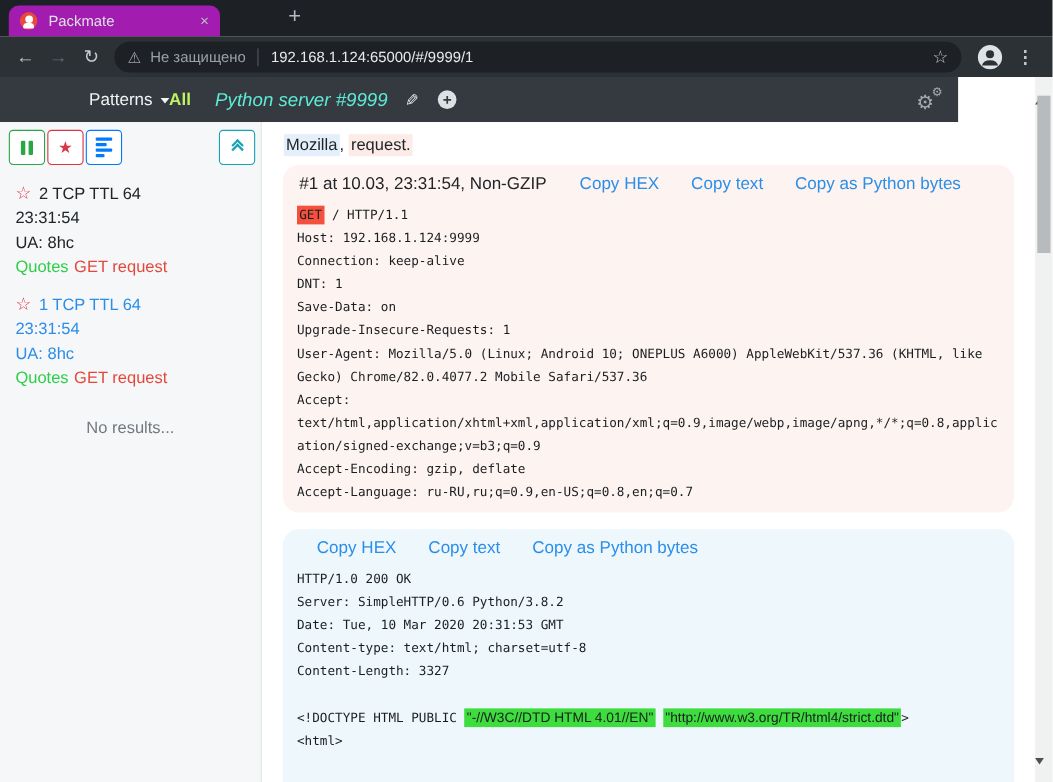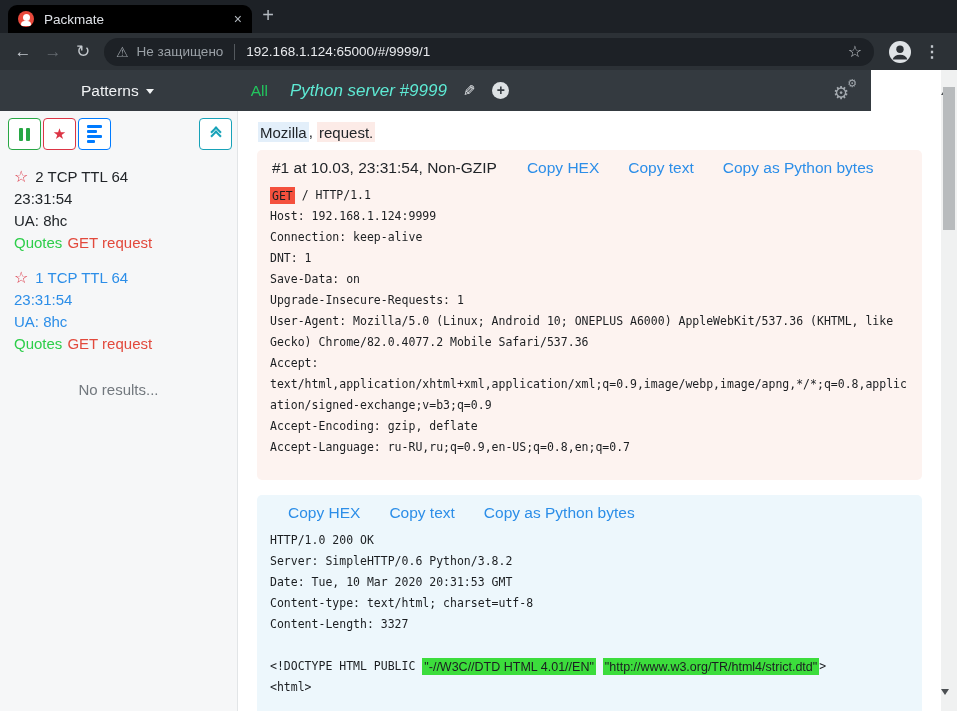--- a/index.html
+++ b/index.html
@@ -2,22 +2,22 @@
 <html><head>
 <meta charset="utf-8">
 <style>
   * { margin:0; padding:0; box-sizing:border-box; }
   html,body { width:957px; height:711px; }
   body { overflow:hidden; position:relative; background:#fff;
          font-family:"Liberation Sans", sans-serif; }
 
   
   #tabstrip { height:33px; background:#1d2126; position:relative; }
-  .tab { position:absolute; left:8px; top:5px; width:244px; height:28px;
-         background:#000000; border-radius:9px 9px 0 0; display:flex;
+  .tab { position:absolute; left:8px; top:5px; width:192px; height:28px;
+         background:#a21caf; border-radius:9px 9px 0 0; display:flex;
          align-items:center; padding:0 10px; }
   .favicon { width:16px; height:16px; border-radius:50%; background:#e8493c;
              position:relative; margin-right:10px; flex:0 0 16px; }
   .favicon::before { content:""; position:absolute; left:4.5px; top:2.5px; width:7px; height:7px;
              background:#fff; border-radius:50%; }
   .favicon::after { content:""; position:absolute; left:3px; top:10px; width:10px; height:4.5px;
              background:#fff; border-radius:5px 5px 2px 2px; }
   .tab-title { color:#dee1e6; font-size:13.5px; flex:1; }
   .tab-close { color:#b4bac0; font-size:14px; line-height:14px; }
   .newtab { position:absolute; left:256px; top:4px; color:#b4bac0; font-size:20px;
@@ -36,21 +36,21 @@
   .avatar-btn { margin-left:14px; width:24px; height:24px; }
   .menu-dots { color:#c3c8cd; font-size:16px; margin:0 12px 0 12px; font-weight:bold; }
 
   
   #app-navbar { position:absolute; top:70px; left:0; width:871px; height:41px;
                 background:#343a40; display:flex; align-items:center; }
   .patterns { margin-left:81px; color:#f1f3f5; font-size:15.5px; display:flex;
               align-items:center; gap:7px; }
   .caret-down { width:0; height:0; border:4.5px solid transparent;
                 border-top:5.5px solid #f1f3f5; margin-top:5px; }
-  .nav-all { margin-left:97px; color:#22c55e; font-size:15.5px; }
+  .nav-all { color:#bef264; font-size:15.5px;font-weight:bold; }
   .nav-service { margin-left:22px; color:#5eead4; font-size:17px;font-style:italic; }
   .pencil-ic { margin-left:16px; color:#e9ecef; font-size:15px; transform:scaleX(-1); display:inline-block; }
   .plus-circle { margin-left:17px; width:17px; height:17px; background:#dde1e4;
                  border-radius:50%; position:relative; }
   .plus-circle::before { content:"+"; position:absolute; left:0; top:-1px; width:17px; height:17px;
                  text-align:center; line-height:18px; color:#343a40; font-size:14px; font-weight:bold; }
   .gears { margin-left:auto; margin-right:14px; position:relative; width:24px; height:22px; }
   .gear-big { color:#a3a9af; font-size:18px; position:absolute; left:0; bottom:-2px; }
   .gear-small { color:#a3a9af; font-size:11px; position:absolute; right:0; top:-3px; }
 
@@ -78,21 +78,21 @@
   .stream-tags span { margin-right:5px; }
   .no-results { text-align:center; color:#72787e; font-size:15px; margin-top:26px; }
 
   
   #main { position:absolute; top:111px; left:239px; width:702px; bottom:0; background:#fff; }
   .summary { margin:12px 0 0 19px; font-size:15px; color:#212529; }
   .seg { padding:1.5px 2px; }
   .h-response { background:#e3effa; }
   .h-request  { background:#fcebe7; }
 
-  .packet { margin:10px 19px 0 18px; border-radius:5px; padding:9px 13px 22px 13px; }
+  .packet { margin:10px 19px 0 18px; border-radius:15px; padding:9px 13px 8px 13px; }
   .packet + .packet { margin-top:15px; }
   .packet.request  { background:#fdf3f0; }
   .packet.response { background:#edf7fc; min-height:290px; }
   .pkt-head { display:flex; align-items:baseline; font-size:15.5px; color:#212529; margin-bottom:8px; padding-left:2px; }
   .pkt-title { margin-right:14px; }
   .copy-link { color:#2c8ee8; margin-right:13px; cursor:pointer; text-decoration:none;margin-left:16px; }
   .pkt-body { font-family:"DejaVu Sans Mono", monospace; font-size:11.5px; line-height:21px;
               color:#1b1e21; white-space:pre-wrap; overflow-wrap:break-word; word-wrap:break-word; }
   .pkt-line { min-height:21px; }
   .h-red   { background:#f4503d; }

